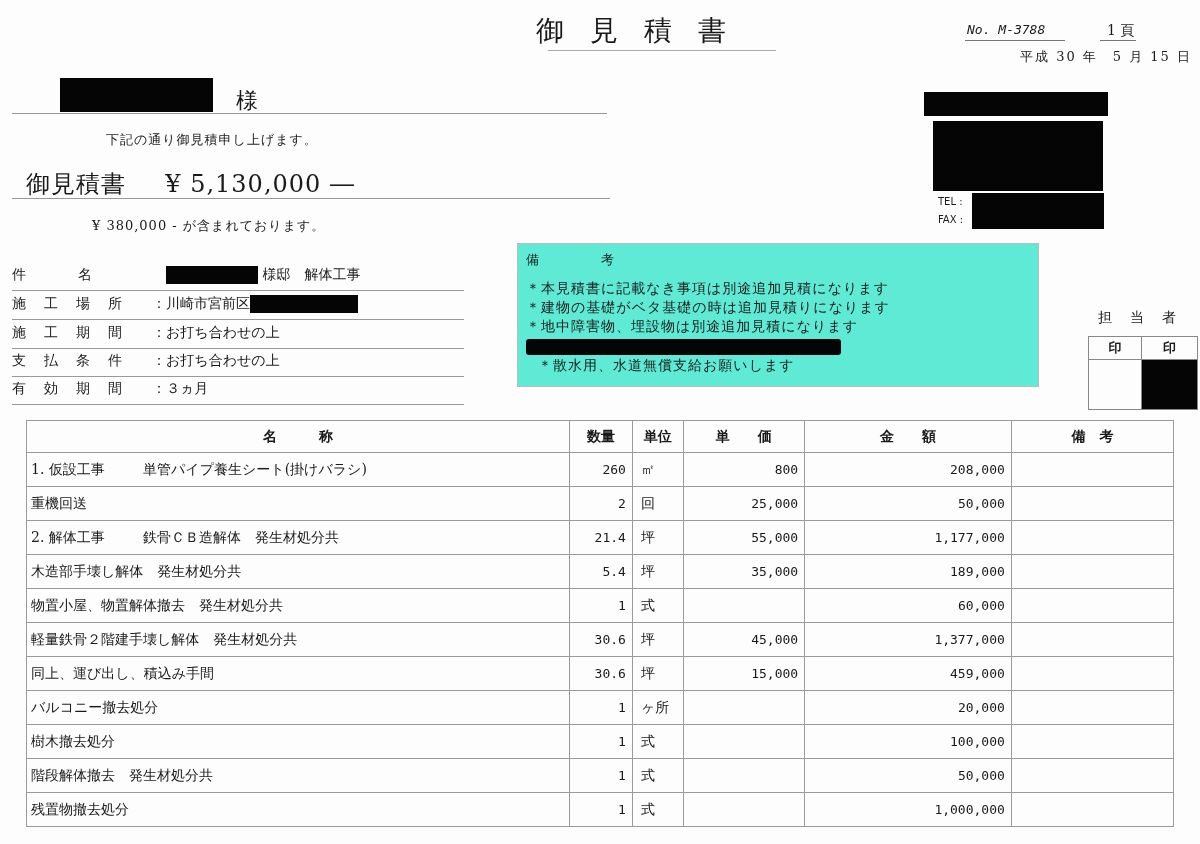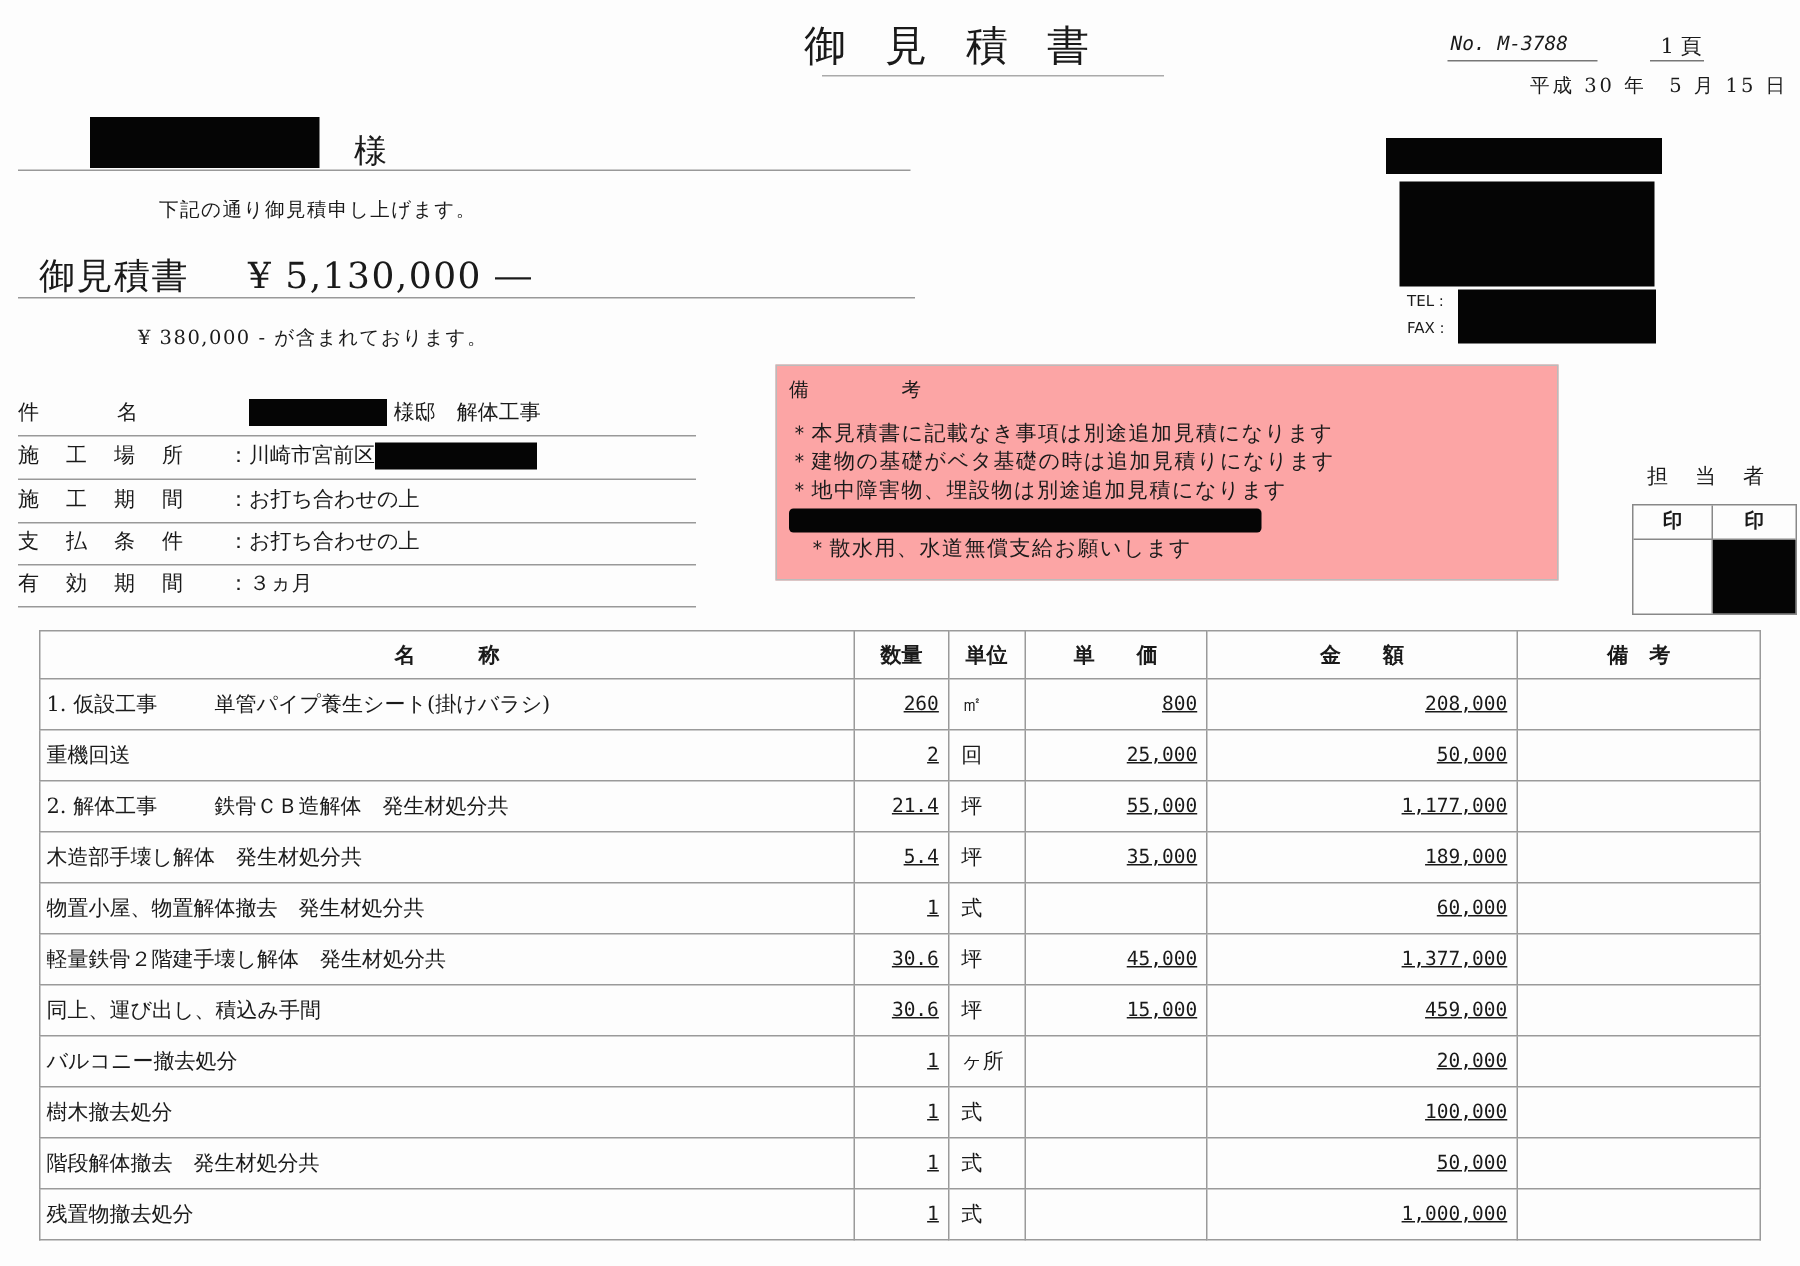--- a/index.html
+++ b/index.html
@@ -20,34 +20,34 @@
     .date { left:1020px; top:48px; font-size:13px; letter-spacing:2px; white-space:nowrap; }
     .sama { left:236px; top:86px; font-size:22px; }
     .addr-line { left:12px; top:113px; width:595px; height:1px; background:#999; }
     .intro { left:106px; top:131px; font-size:13px; letter-spacing:1px; }
     .amount { left:26px; top:168px; font-size:24px; white-space:nowrap; letter-spacing:1px; }
     .amount-line { left:12px; top:198px; width:598px; height:1px; background:#999; }
     .taxnote { left:92px; top:217px; font-size:13px; line-height:17px; letter-spacing:1px; }
     .info-row { position:absolute; left:12px; width:452px; height:28px; border-bottom:1px solid #999; font-size:14px; }
     .info-label { position:absolute; left:0; top:4px; width:110px; display:flex; justify-content:space-between; }
     .info-value { position:absolute; left:140px; top:4px; white-space:nowrap; }
-    .remarks-box { left:517px; top:243px; width:520px; height:142px; border:1px solid #bbb; background:#fca5a5; }
+    .remarks-box { left:517px; top:243px; width:520px; height:142px; border:1px solid #bbb; background:#5eead4; }
     .remarks-head { position:absolute; left:8px; top:7px; font-size:13px; letter-spacing:62px; }
     .remarks-line { position:absolute; left:8px; font-size:14px; letter-spacing:1px; white-space:nowrap; }
     .tel { left:938px; top:196px; font-size:10px; font-family:"DejaVu Sans","Liberation Sans",sans-serif; }
     .fax { left:938px; top:214px; font-size:10px; font-family:"DejaVu Sans","Liberation Sans",sans-serif;text-align:center; }
     .tanto { left:1098px; top:309px; font-size:14px; letter-spacing:18px; white-space:nowrap; }
     .stamp-table { left:1088px; top:336px; width:108px; height:72px; border:1px solid #888; }
     .stamp-head { position:absolute; top:0; height:22px; border-bottom:1px solid #888; font-size:13px; font-weight:bold; text-align:center; line-height:22px; }
     table.items {
       position:absolute; left:26px; top:420px; width:1148px; border-collapse:collapse; font-size:14px;
     }
     table.items th, table.items td { border:1px solid #9a9a9a; height:33px; padding:0 4px; }
     table.items th { font-weight:bold; font-size:14px; height:31px; }
-    table.items td.num { text-align:right; font-family:"DejaVu Sans Mono","Liberation Mono",monospace; font-size:13px; padding-right:6px;text-decoration:underline; }
+    table.items td.num { text-align:right; font-family:"DejaVu Sans Mono","Liberation Mono",monospace; font-size:13px; padding-right:6px; }
     table.items td.unit { text-align:left; padding-left:8px; }
     .cat { display:inline-block; width:112px; }
     .nm { display:inline-block; }
     .indent1 { padding-left:116px; }
     .indent2 { padding-left:54px; }
   </style>
 </head>
 <body>
 
 <div class="abs title">御見積書</div>

